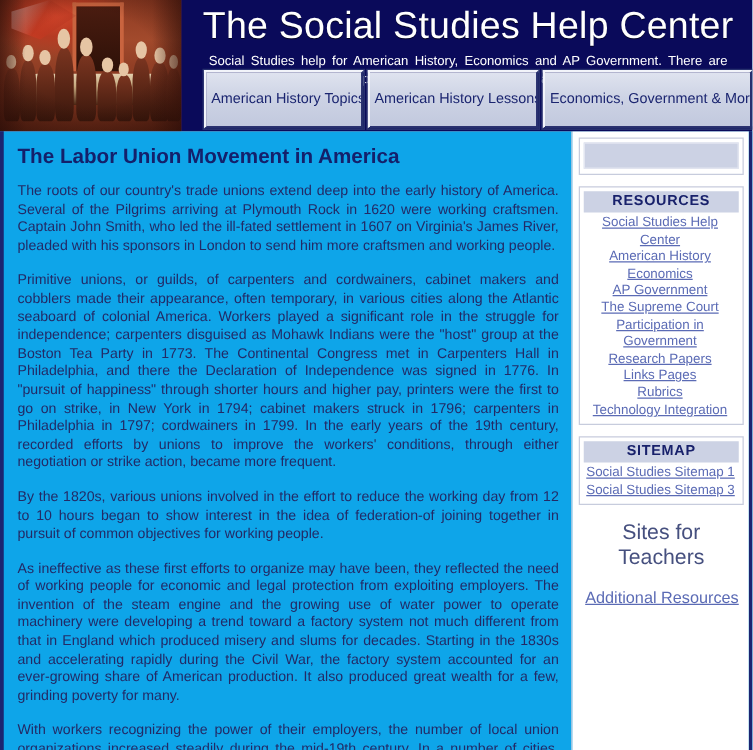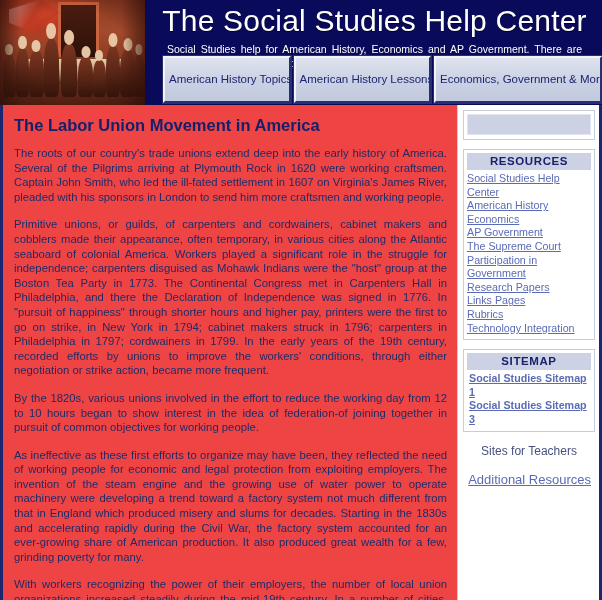--- a/index.html
+++ b/index.html
@@ -153,21 +153,21 @@
     cursor: pointer;
     outline: 1px solid #27306e;
   }
 
   
   .page-body {
     display: flex;
     height: 495px;
     border-left: 3px solid #1b2570;
     border-right: 3px solid #1b2570;
-    background: #ef4444;
+    background: #0ea5e9;
   }
 
   .content {
     width: 455px;
     flex: 0 0 455px;
     padding: 6px 10px 0 11px;
     overflow: hidden;
     border-right: 1px solid #c9cede;
   }
 
@@ -217,25 +217,25 @@
   }
   .side-links { display: block; }
   .side-link {
     display: block;
     font-size: 10.7px;
     line-height: 13.6px;
     color: #5b6bb5;
     text-decoration: underline;
     cursor: pointer;
   }
-  .side-links.right .side-link { text-align: left; padding-right: 2px; }
-  .side-links.left  .side-link { text-align: left;  padding-left: 2px; font-weight: bold; }
+  .side-links.right .side-link { text-align: center; padding-right: 2px; }
+  .side-links.left  .side-link { text-align: left;  padding-left: 2px; }
 
   .side-plain {
-    font-size: 12px;
+    font-size: 17px;
     color: #46507f;
     text-align: center;
     margin: 12px 0 14px 0;
   }
   .side-extra {
     font-size: 13px;
     color: #5b6bb5;
     text-decoration: underline;
     text-align: right;
     display: block;

